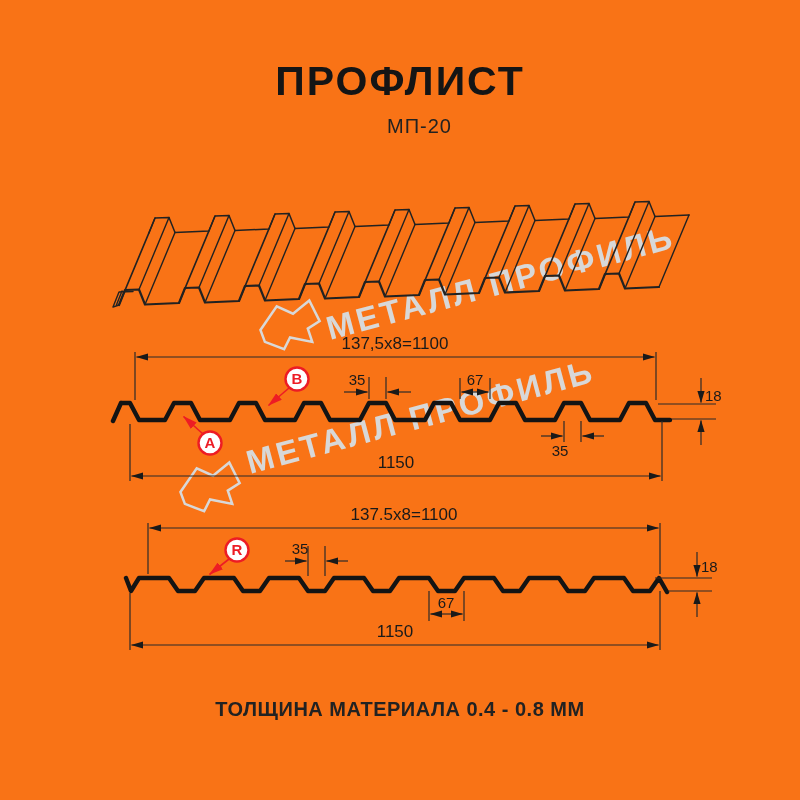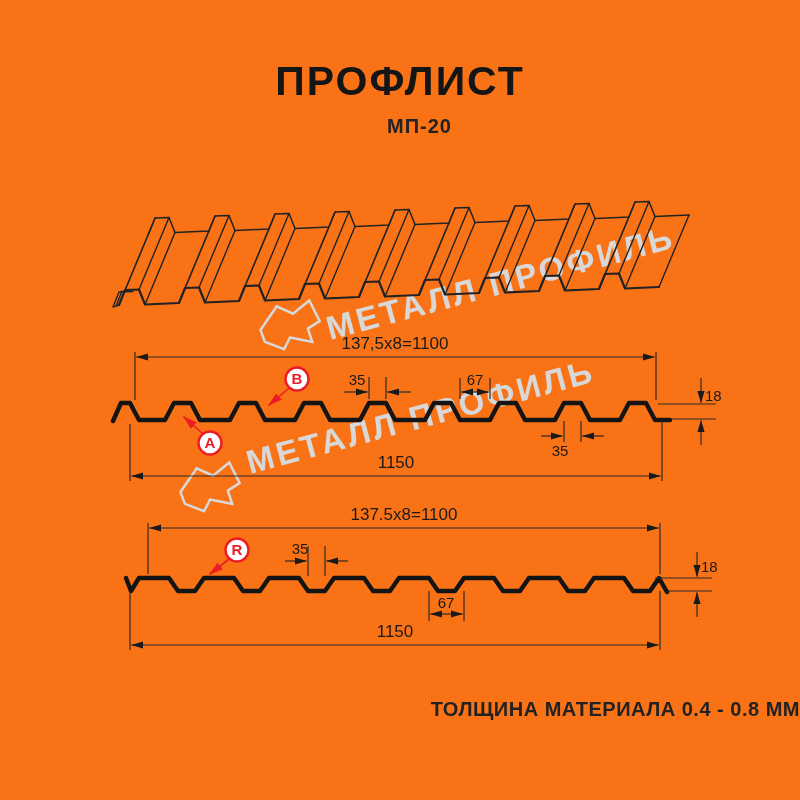--- a/index.html
+++ b/index.html
@@ -5,24 +5,24 @@
   html,body{margin:0;padding:0;background:#ffffff;}
   .page{
     position:relative;width:800px;height:800px;background:#f97316;overflow:hidden;
     font-family:"Liberation Sans","DejaVu Sans",sans-serif;color:#1a1a1a;
   }
   .hdr{position:absolute;top:58px;left:0;width:800px;text-align:center;}
   .hdr h1{
     margin:0;font-size:41px;font-weight:bold;letter-spacing:2px;color:#151515;
   }
   .hdr .sub{
-    margin-top:10px;font-size:20px;font-weight:700;letter-spacing:1px;color:#222222;padding-left:39px;
+    margin-top:10px;font-size:20px;font-weight:400;letter-spacing:1px;color:#222222;padding-left:39px;
   }
   .cap{
-    position:absolute;top:698px;left:0;width:800px;text-align:right;
+    position:absolute;top:698px;left:0;width:800px;text-align:center;
     font-size:20px;font-weight:600;letter-spacing:.5px;color:#222222;
   }
   svg.canvas{position:absolute;left:0;top:0;}
   .dimtxt{font-size:15px;fill:#1a1a1a;}
   .dimtxt-lg{font-size:17px;fill:#1a1a1a;}
   .mkr{font-size:15px;fill:#ed1c24;font-weight:bold;}
   .wmtext{font-size:33px;font-weight:bold;letter-spacing:3px;fill:#d8d8d8;}
 </style>
 </head>
 <body>

